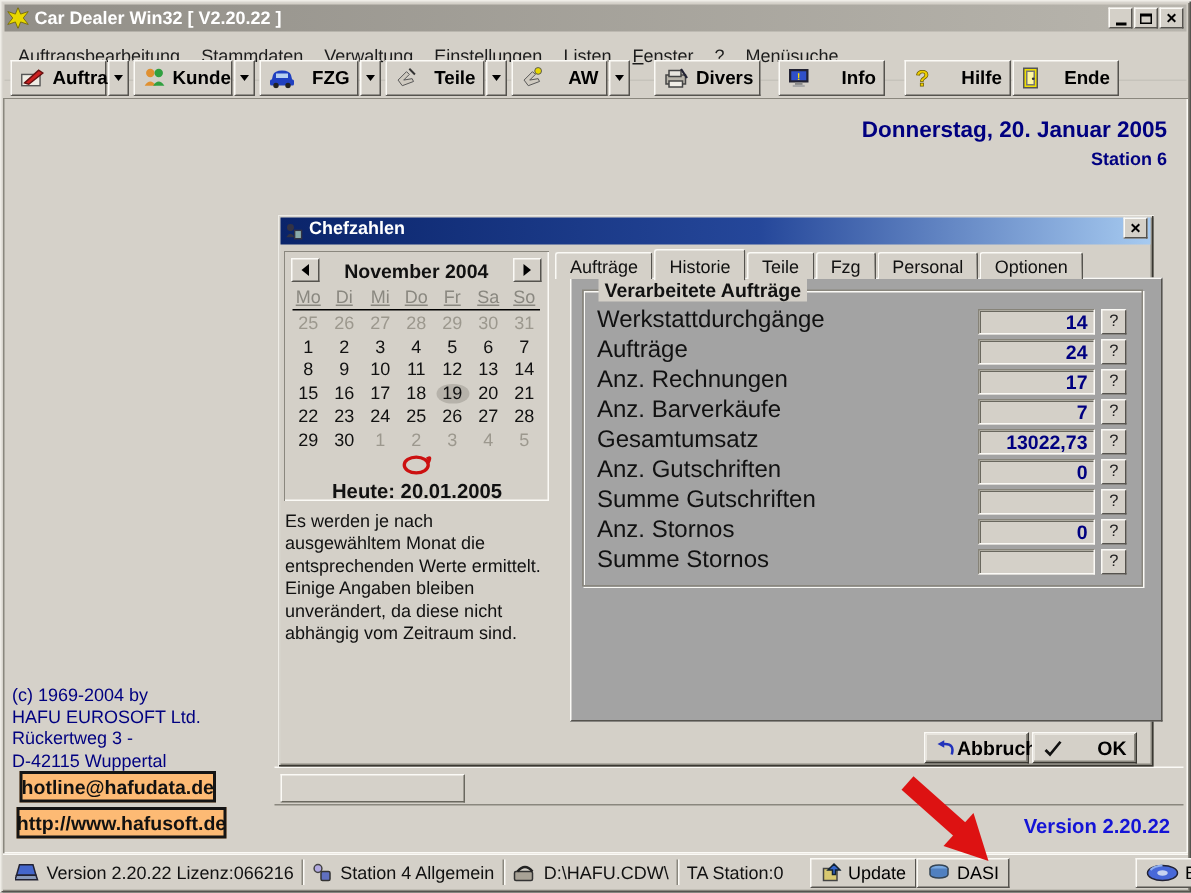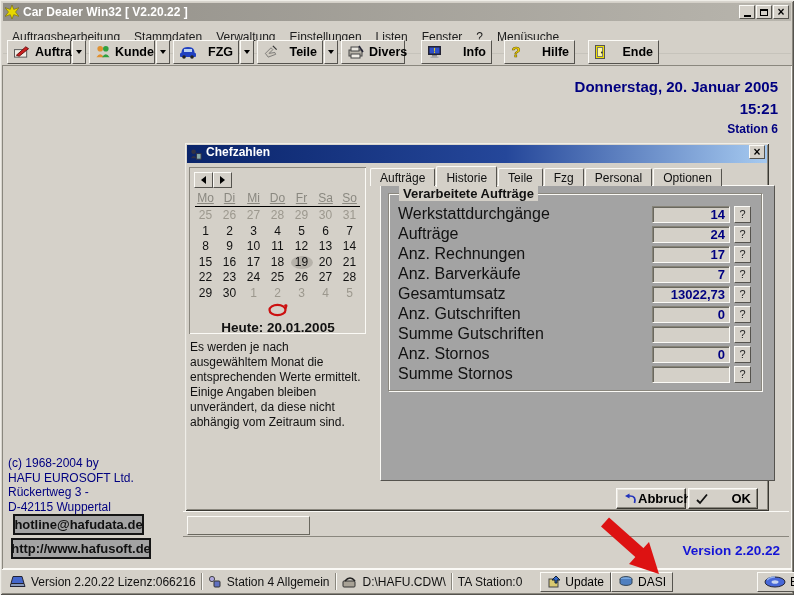--- a/index.html
+++ b/index.html
@@ -46,21 +46,21 @@
   .tb-group:nth-child(9){margin-left:1px;}
   .tb-group:nth-child(n+6) .tb-main{width:71px;}
   
   .client{position:absolute;left:2px;top:65px;right:2px;bottom:26px;background:#d5d1c9;
     box-shadow:inset 1px 1px 0 #8a877e, inset -1px -1px 0 #fbfaf6;}
   .date-block{position:absolute;right:16px;top:77px;text-align:right;color:#000080;}
   .date-line{font-size:15px;font-weight:bold;line-height:20px;}
   .time-line{font-size:15px;font-weight:bold;line-height:23px;}
   .station-line{font-size:12px;font-weight:bold;line-height:19px;}
   .copyright{position:absolute;left:8px;top:456px;color:#000080;font-size:12px;line-height:14.5px;}
-  .link-box{position:absolute;background:#a3a3a3;border:2px solid #151515;font-weight:bold;font-size:13px;
+  .link-box{position:absolute;background:#fdba74;border:2px solid #151515;font-weight:bold;font-size:13px;
     display:flex;align-items:center;justify-content:center;}
   .hotline-box{left:13px;top:514px;width:131px;height:21px;}
   .website-box{left:11px;top:538px;width:140px;height:21px;}
   .bottom-strip{position:absolute;left:183px;top:511px;width:606px;height:26px;
     border-top:1px solid #fbfaf6;border-bottom:1px solid #8a877e;}
   .strip-inner{position:absolute;left:4px;top:4px;width:123px;height:19px;
     border:1px solid;border-color:#fbfaf6 #6a685f #6a685f #fbfaf6;}
   .version-label{position:absolute;right:14px;top:543px;color:#1414d6;font-weight:bold;font-size:13.5px;}
   
   .dialog{position:absolute;left:185px;top:143px;width:584px;height:368px;background:#d4d0c8;
@@ -220,20 +220,34 @@
           </span>
           <span>Teile</span>
         </button>
         <button class="tb-drop">
           <span class="arrow-down"></span>
         </button>
       </div>
       <div class="tb-group">
         <button class="tb-main">
           <span class="icon">
+            <svg width="16" height="15" viewBox="0 0 16 16">
+              <path d="M2 10 L8 4 L10 6 L6 10 L12 9 L13 11 L5 14 Z" fill="#cfcac0" stroke="#555" stroke-width="0.7"></path>
+              <circle cx="12" cy="3.5" r="2.4" fill="#e8d800" stroke="#555" stroke-width="0.7"></circle>
+            </svg>
+          </span>
+          <span>AW</span>
+        </button>
+        <button class="tb-drop">
+          <span class="arrow-down"></span>
+        </button>
+      </div>
+      <div class="tb-group">
+        <button class="tb-main">
+          <span class="icon">
             <svg width="18" height="14" viewBox="0 0 18 14">
               <rect x="2" y="5" width="13" height="6" fill="#b8b4aa" stroke="#444"></rect>
               <rect x="4" y="2" width="8" height="4" fill="#e8e5de" stroke="#444"></rect>
               <rect x="4" y="9" width="9" height="4" fill="#f0ede6" stroke="#444"></rect>
               <path d="M12 1 l4 6" stroke="#223" stroke-width="1.5"></path>
             </svg>
           </span>
           <span>Divers</span>
         </button>
       </div>
@@ -272,26 +286,25 @@
           </span>
           <span>Ende</span>
         </button>
       </div>
     </div>
 
   <div class="client"></div>
 
   <div class="date-block">
     <div class="date-line">Donnerstag, 20. Januar 2005</div>
-    <div class="time-line">15:21</div>
     <div class="station-line">Station 6</div>
   </div>
 
   <div class="copyright">
-    <div>(c) 1968-2004 by</div>
+    <div>(c) 1969-2004 by</div>
     <div>HAFU EUROSOFT Ltd.</div>
     <div>Rückertweg 3 -</div>
     <div>D-42115 Wuppertal</div>
   </div>
 
   <div class="link-box hotline-box">hotline@hafudata.de</div>
   <div class="link-box website-box">http://www.hafusoft.de</div>
 
   <div class="bottom-strip">
     <div class="strip-inner"></div>
@@ -312,20 +325,21 @@
       <button class="win-btn">
           <span class="glyph-close">×</span>
         </button>
     </div>
 
     <div class="calendar">
       <div class="cal-header">
         <button class="cal-nav">
             <span class="tri-left"></span>
           </button>
+        <span class="cal-month">November 2004</span>
         <button class="cal-nav">
             <span class="tri-right"></span>
           </button>
       </div>
       <div class="cal-grid" id="cal-weekdays">
           <span class="cal-wd">Mo</span>
           <span class="cal-wd">Di</span>
           <span class="cal-wd">Mi</span>
           <span class="cal-wd">Do</span>
           <span class="cal-wd">Fr</span>

